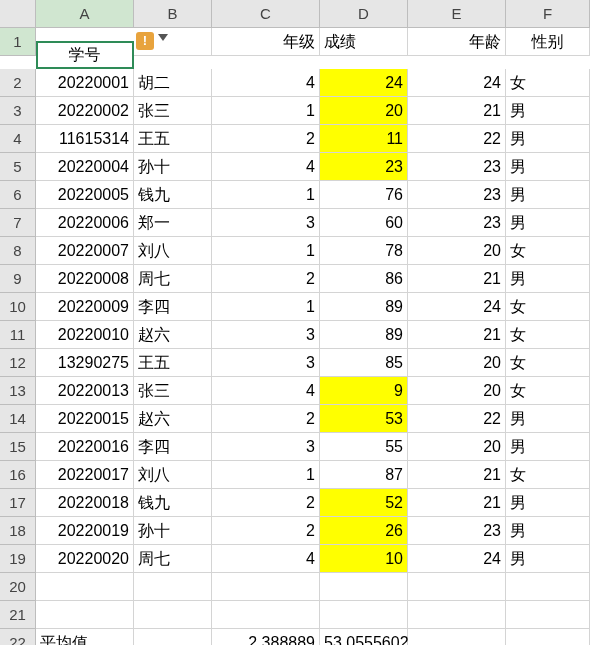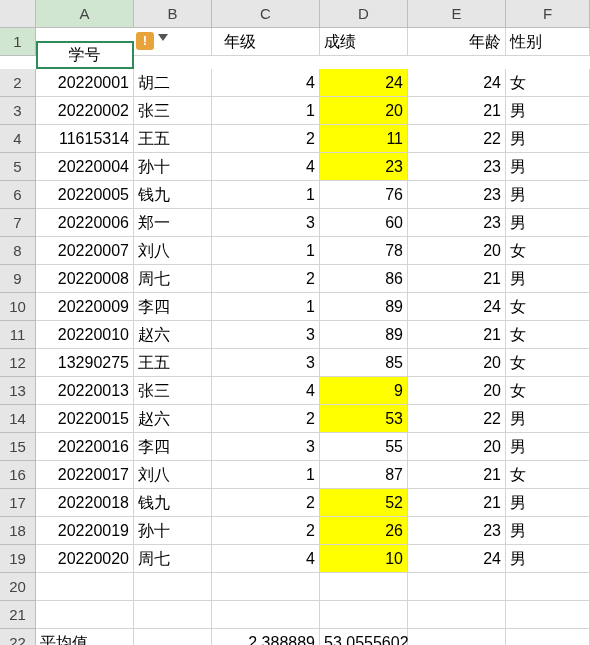--- a/index.html
+++ b/index.html
@@ -84,24 +84,24 @@
     <div class="cell hdr">C</div>
     <div class="cell hdr">D</div>
     <div class="cell hdr">E</div>
     <div class="cell hdr">F</div>
     <div class="cell rowhdr active">1</div>
     <div class="cell selected">学号</div>
     <div class="cell warn-wrap">
       <div class="warn">!</div>
       <div class="caret"></div>
     </div>
-    <div class="cell num" style="text-align: left; padding-left: 12px;">年级</div>
+    <div class="cell num" style="text-align: right; padding-left: 12px;">年级</div>
     <div class="cell" style="text-align: left;">成绩</div>
     <div class="cell num" style="text-align: right; padding-left: 12px;">年龄</div>
-    <div class="cell" style="text-align: left;">性别</div>
+    <div class="cell" style="text-align: center;">性别</div>
     <div class="cell rowhdr">2</div>
     <div class="cell num">20220001</div>
     <div class="cell">胡二</div>
     <div class="cell num">4</div>
     <div class="cell num hl">24</div>
     <div class="cell num">24</div>
     <div class="cell">女</div>
     <div class="cell rowhdr">3</div>
     <div class="cell num">20220002</div>
     <div class="cell">张三</div>

